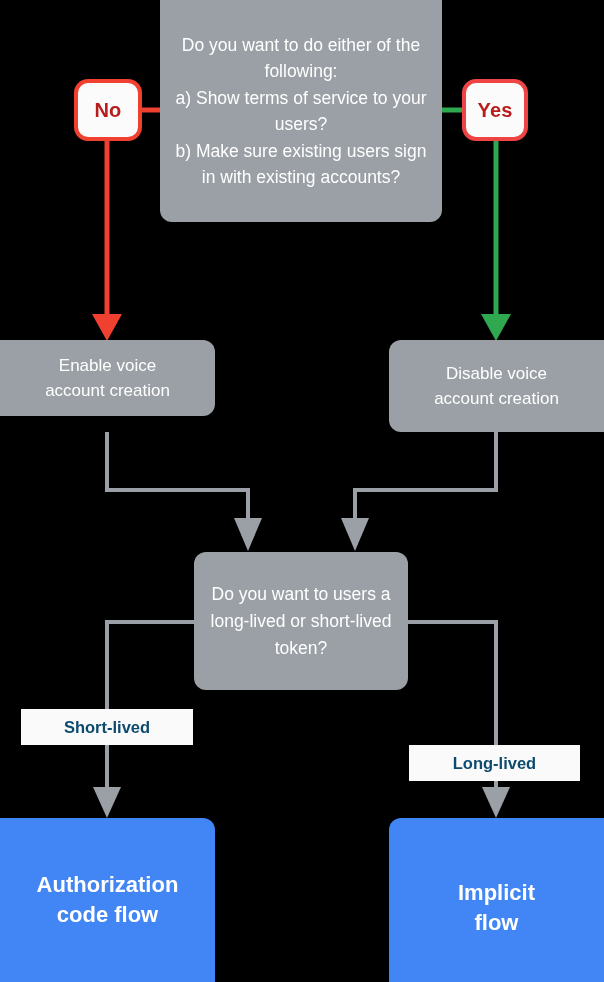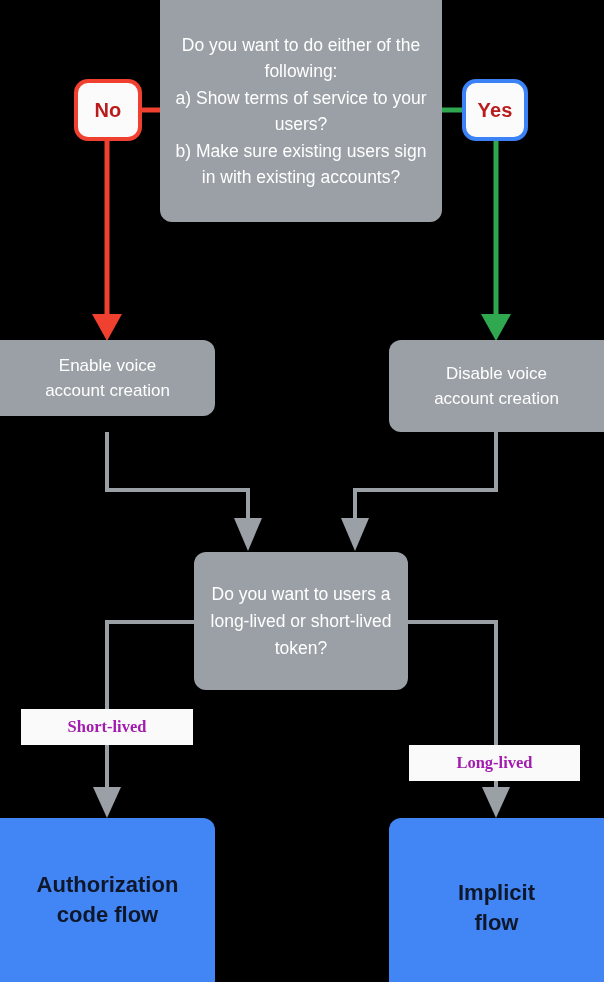--- a/index.html
+++ b/index.html
@@ -118,33 +118,32 @@
     top: 79px;
     width: 68px;
     height: 62px;
     border: 4px solid #f0402f;
   }
   #node-yes {
     left: 462px;
     top: 79px;
     width: 66px;
     height: 62px;
-    border: 4px solid #3b82f6;
+    border: 4px solid #ef4444;
   }
 
   
   .edge-label {
     background: #fafafa;
     z-index: 3;
   }
   .edge-label .edge-label-text {
     font-size: 16.5px;
     font-weight: 700;
-    color: #a21caf;
-    font-family: Liberation Serif, serif;
+    color: #0c4a6e;
   }
   #label-short-lived {
     left: 21px;
     top: 709px;
     width: 172px;
     height: 36px;
   }
   #label-long-lived {
     left: 409px;
     top: 709px;
@@ -155,21 +154,21 @@
 
   
   .box-blue {
     background: #4285f4;
     color: #ffffff;
   }
   .box-blue .box-text {
     font-size: 22px;
     line-height: 30px;
     font-weight: 700;
-    color: #0f172a;
+    color: #ffffff;
     white-space: pre-line;
     padding: 0 10px;
   }
   #node-auth-code-flow {
     left: 0px;
     top: 818px;
     width: 215px;
     height: 164px;
     border-radius: 0 12px 0 0;
   }

